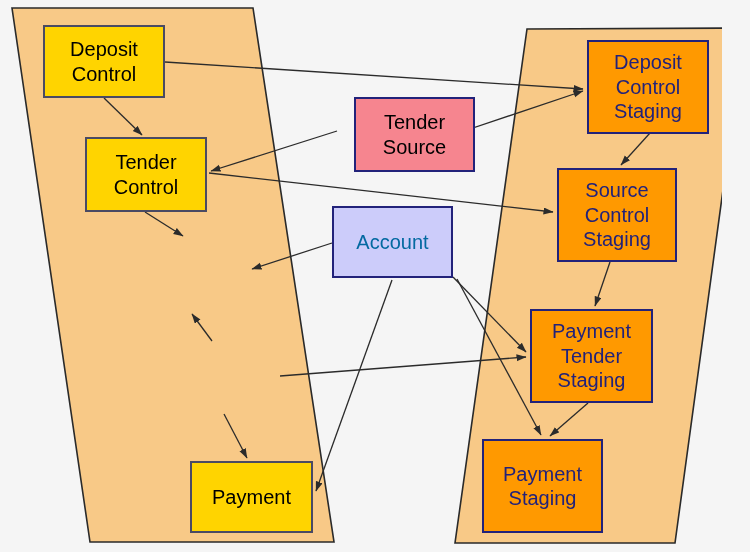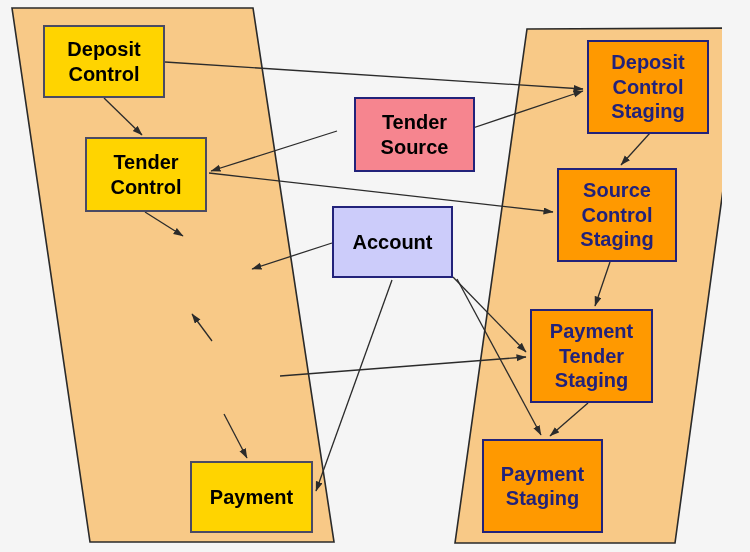--- a/index.html
+++ b/index.html
@@ -9,30 +9,30 @@
     --entity-fill:#ffd400;
     --entity-border:#4a4a63;
     --staging-fill:#ff9900;
     --tender-source-fill:#f6858f;
     --account-fill:#ccccfa;
     --navy:#22227a;
     --arrow:#2b2b2b;
   }
   html,body{margin:0;padding:0;}
   body{background:var(--background);font-family:"Liberation Sans","DejaVu Sans",sans-serif;}
-  #stage{position:relative;width:722px;height:552px;background:var(--background);overflow:hidden;font-weight:bold;}
+  #stage{position:relative;width:722px;height:552px;background:var(--background);overflow:hidden;}
   #wires{position:absolute;left:0;top:0;width:750px;height:552px;}
   .node{
     position:absolute;box-sizing:border-box;display:flex;align-items:center;justify-content:center;
     text-align:center;font-size:20px;line-height:1.22;padding:2px 4px;
   }
   .entity{background:var(--entity-fill);border:2px solid var(--entity-border);color:#000;}
   .staging{background:var(--staging-fill);border:2px solid var(--navy);color:var(--navy);}
   .source{background:var(--tender-source-fill);border:2px solid var(--navy);color:#000;margin-left:17px;}
-  .account{background:var(--account-fill);border:2px solid var(--navy);color:#000000;text-align:right;}
+  .account{background:var(--account-fill);border:2px solid var(--navy);color:#0369a1;text-align:right;}
 </style>
 </head>
 <body>
 
 <div id="stage">
 
   <svg id="wires" viewBox="0 0 750 552" xmlns="http://www.w3.org/2000/svg">
     <defs>
       <marker id="ah" markerWidth="11" markerHeight="8" refX="9.5" refY="3.5" orient="auto" markerUnits="userSpaceOnUse">
         <path d="M0,0 L10,3.5 L0,7 Z" fill="#2b2b2b"></path>

